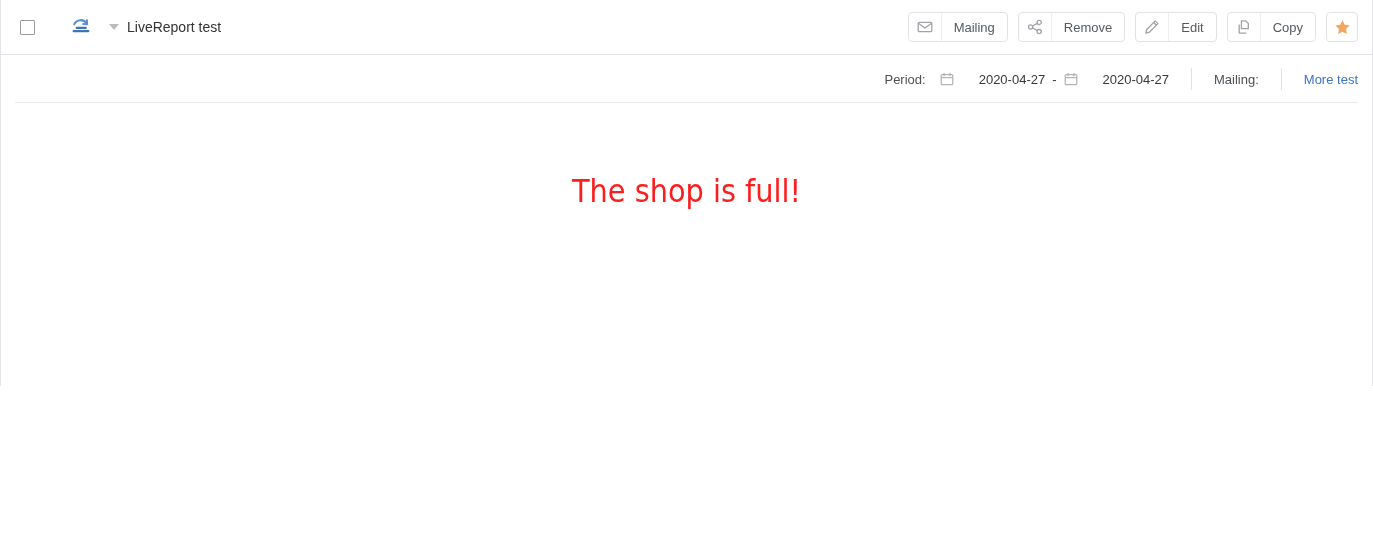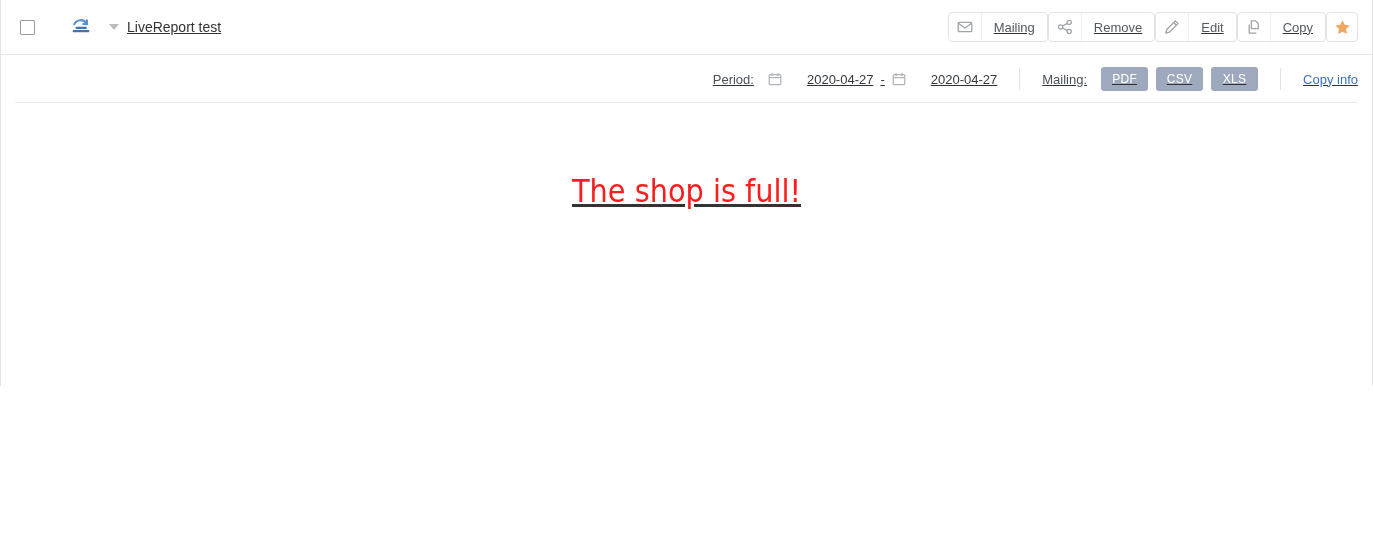--- a/index.html
+++ b/index.html
@@ -18,21 +18,20 @@
   }
 
   .page {
     position: relative;
     width: 1373px;
     height: 386px;
     box-sizing: border-box;
     border-left: 1px solid #e2e4e7;
     border-right: 1px solid #e2e4e7;
     background: #ffffff;
-    text-decoration: underline;
   }
 
   
   .toolbar {
     position: relative;
     height: 55px;
     box-sizing: border-box;
     border-bottom: 1px solid #e2e4e7;
     display: flex;
     align-items: center;
@@ -80,20 +79,21 @@
   .report-title {
     font-size: 14px;
     color: #333333;
     white-space: nowrap;
   }
 
   .tb-right {
     margin-left: auto;
     display: flex;
     align-items: center;
+    gap: 10px;
     padding-left: 45px;
   }
 
   .btn {
     display: inline-flex;
     align-items: stretch;
     height: 30px;
     box-sizing: border-box;
     border: 1px solid #e0e2e4;
     border-radius: 4px;
@@ -360,29 +360,24 @@
             </svg>
           </span>
           <span>2020-04-27</span>
         </span>
       </span>
 
       <span class="vsep"></span>
 
       <span class="label-muted">Mailing:</span>
 
-      <span class="dl-group">
-        <span class="dl-btn">PDF</span>
-        <span class="dl-btn">CSV</span>
-        <span class="dl-btn">XLS</span>
-      </span>
 
       <span class="vsep"></span>
 
-      <span class="more-info">Copy info</span>
+      <span class="more-info">More test</span>
     </div>
   </div>
 
   <div class="content">
     <div class="widget">
       <div class="big-caption" style="color: rgb(250, 30, 30);">The shop is full!</div>
     </div>
   </div>
 
 </div>

